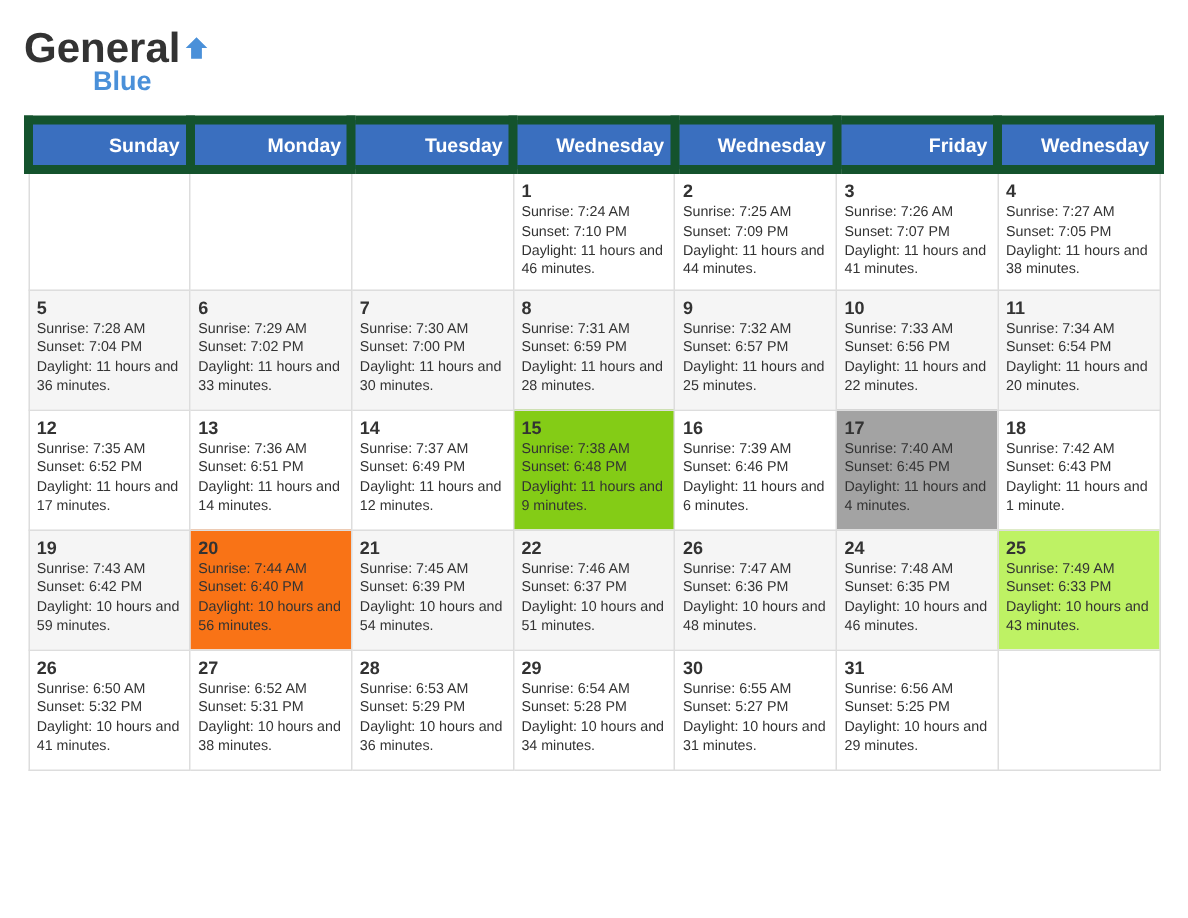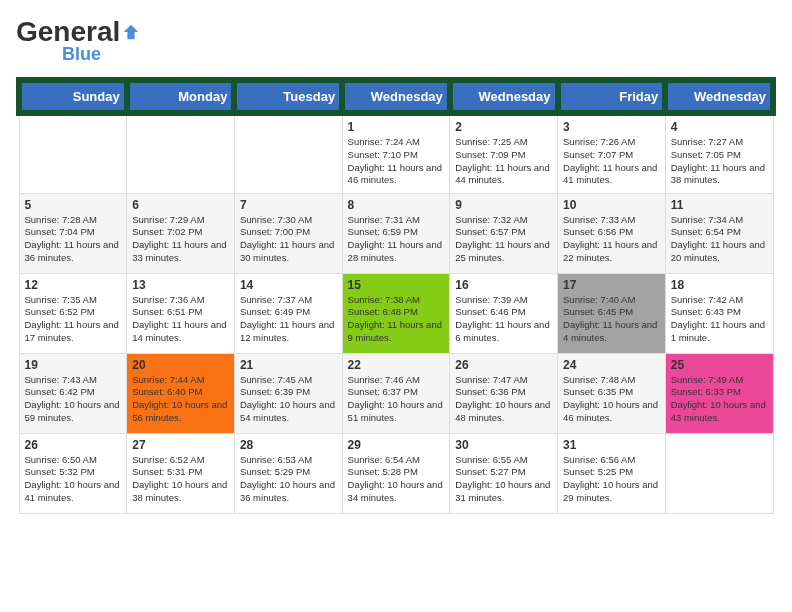--- a/index.html
+++ b/index.html
@@ -320,21 +320,21 @@
         </div>
       </td>
         <td style="background: rgb(245, 245, 245);">
         <span class="day-num">24</span>
         <div class="day-info">
           Sunrise: 7:48 AM<br>
           Sunset: 6:35 PM<br>
           Daylight: 10 hours and 46 minutes.
         </div>
       </td>
-        <td style="background: #ec4899;">
+        <td style="background: #bef264;">
         <span class="day-num">25</span>
         <div class="day-info">
           Sunrise: 7:49 AM<br>
           Sunset: 6:33 PM<br>
           Daylight: 10 hours and 43 minutes.
         </div>
       </td>
       </tr>
       <tr>
         <td style="background: rgb(255, 255, 255);">

